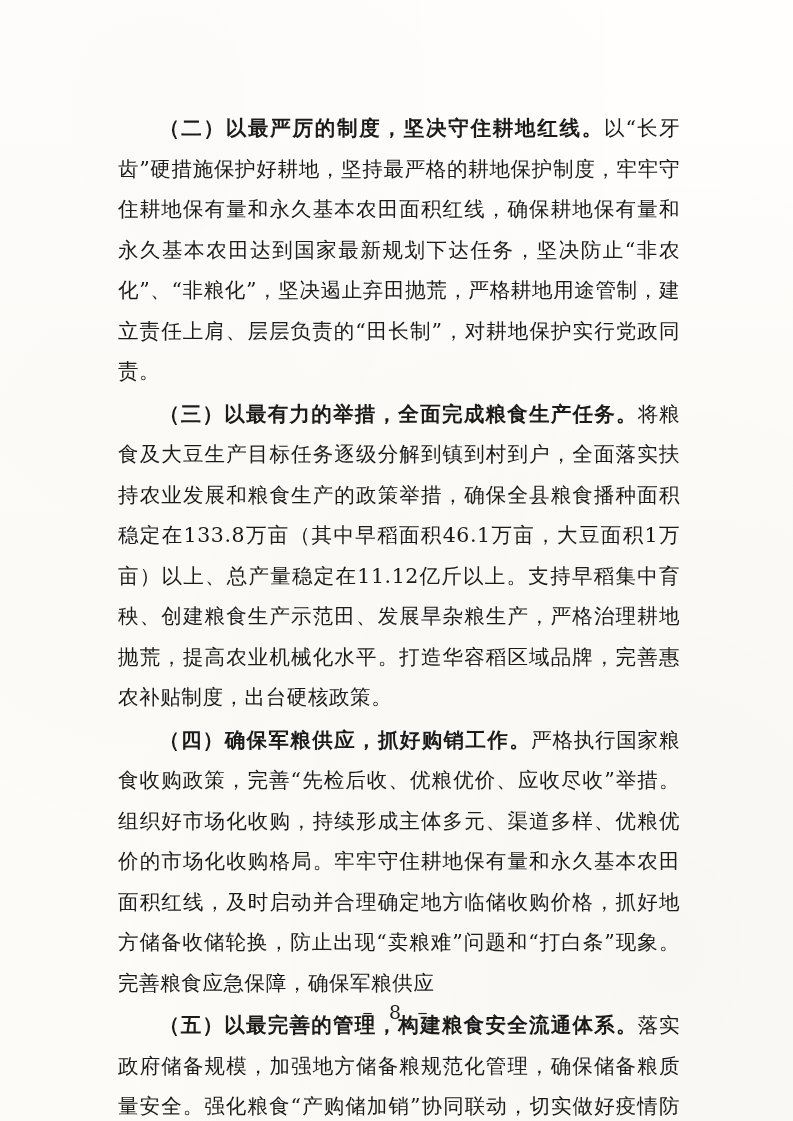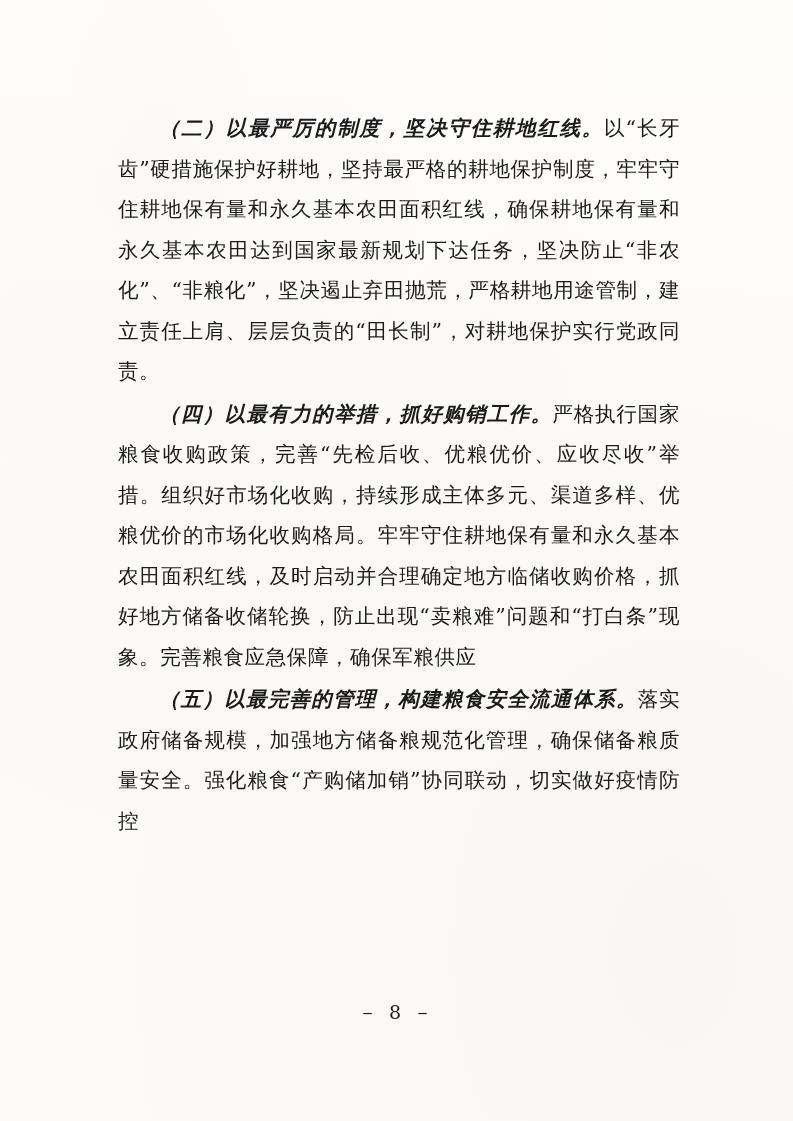--- a/index.html
+++ b/index.html
@@ -43,21 +43,20 @@
     line-height: 40.5px;
     text-align: justify;
     text-justify: inter-ideograph;
     letter-spacing: 0.6px;
     text-indent: 41px;
     word-break: break-all;
   }
   .para .lead {
     font-weight: bold;
     letter-spacing: 1.2px;
-    font-style: italic;
   }
   .para.last {
     margin-bottom: 0;
   }
   #footer {
     position: absolute;
     left: 0;
     right: 0;
     top: 1000px;
     text-align: center;
@@ -71,23 +70,26 @@
 <body>
 
 <div id="page">
 
   <div id="content">
 
     <p class="para">
       <span class="lead">（二）以最严厉的制度，坚决守住耕地红线。</span><span>以“长牙齿”硬措施保护好耕地，坚持最严格的耕地保护制度，牢牢守住耕地保有量和永久基本农田面积红线，确保耕地保有量和永久基本农田达到国家最新规划下达任务，坚决防止“非农化”、“非粮化”，坚决遏止弃田抛荒，严格耕地用途管制，建立责任上肩、层层负责的“田长制”，对耕地保护实行党政同责。</span>
     </p>
 
+    <p class="para">
+      <span class="lead">（三）以最有力的举措，全面完成粮食生产任务。</span><span>将粮食及大豆生产目标任务逐级分解到镇到村到户，全面落实扶持农业发展和粮食生产的政策举措，确保全县粮食播种面积稳定在133.8万亩（其中早稻面积46.1万亩，大豆面积1万亩）以上、总产量稳定在11.12亿斤以上。支持早稻集中育秧、创建粮食生产示范田、发展旱杂粮生产，严格治理耕地抛荒，提高农业机械化水平。打造华容稻区域品牌，完善惠农补贴制度，出台硬核政策。</span>
+    </p>
 
     <p class="para">
-      <span class="lead">（四）以最有力的举措，抓好购销工作。</span><span>严格执行国家粮食收购政策，完善“先检后收、优粮优价、应收尽收”举措。组织好市场化收购，持续形成主体多元、渠道多样、优粮优价的市场化收购格局。牢牢守住耕地保有量和永久基本农田面积红线，及时启动并合理确定地方临储收购价格，抓好地方储备收储轮换，防止出现“卖粮难”问题和“打白条”现象。完善粮食应急保障，确保军粮供应</span>
+      <span class="lead">（四）确保军粮供应，抓好购销工作。</span><span>严格执行国家粮食收购政策，完善“先检后收、优粮优价、应收尽收”举措。组织好市场化收购，持续形成主体多元、渠道多样、优粮优价的市场化收购格局。牢牢守住耕地保有量和永久基本农田面积红线，及时启动并合理确定地方临储收购价格，抓好地方储备收储轮换，防止出现“卖粮难”问题和“打白条”现象。完善粮食应急保障，确保军粮供应</span>
     </p>
 
     <p class="para last">
       <span class="lead">（五）以最完善的管理，构建粮食安全流通体系。</span><span>落实政府储备规模，加强地方储备粮规范化管理，确保储备粮质量安全。强化粮食“产购储加销”协同联动，切实做好疫情防控</span>
     </p>
 
   </div>
 
   <div id="footer">－ 8 －</div>
 

